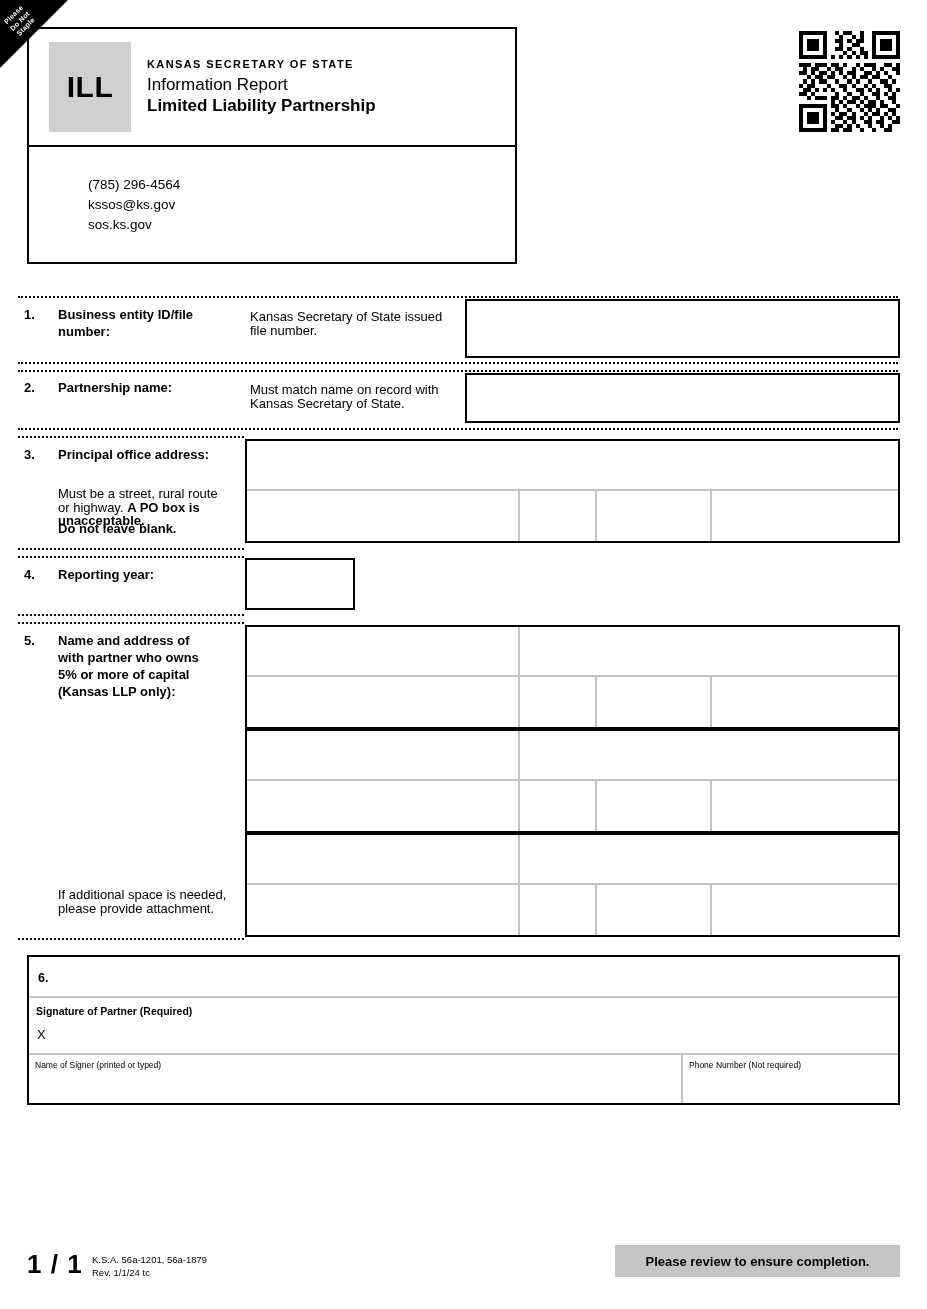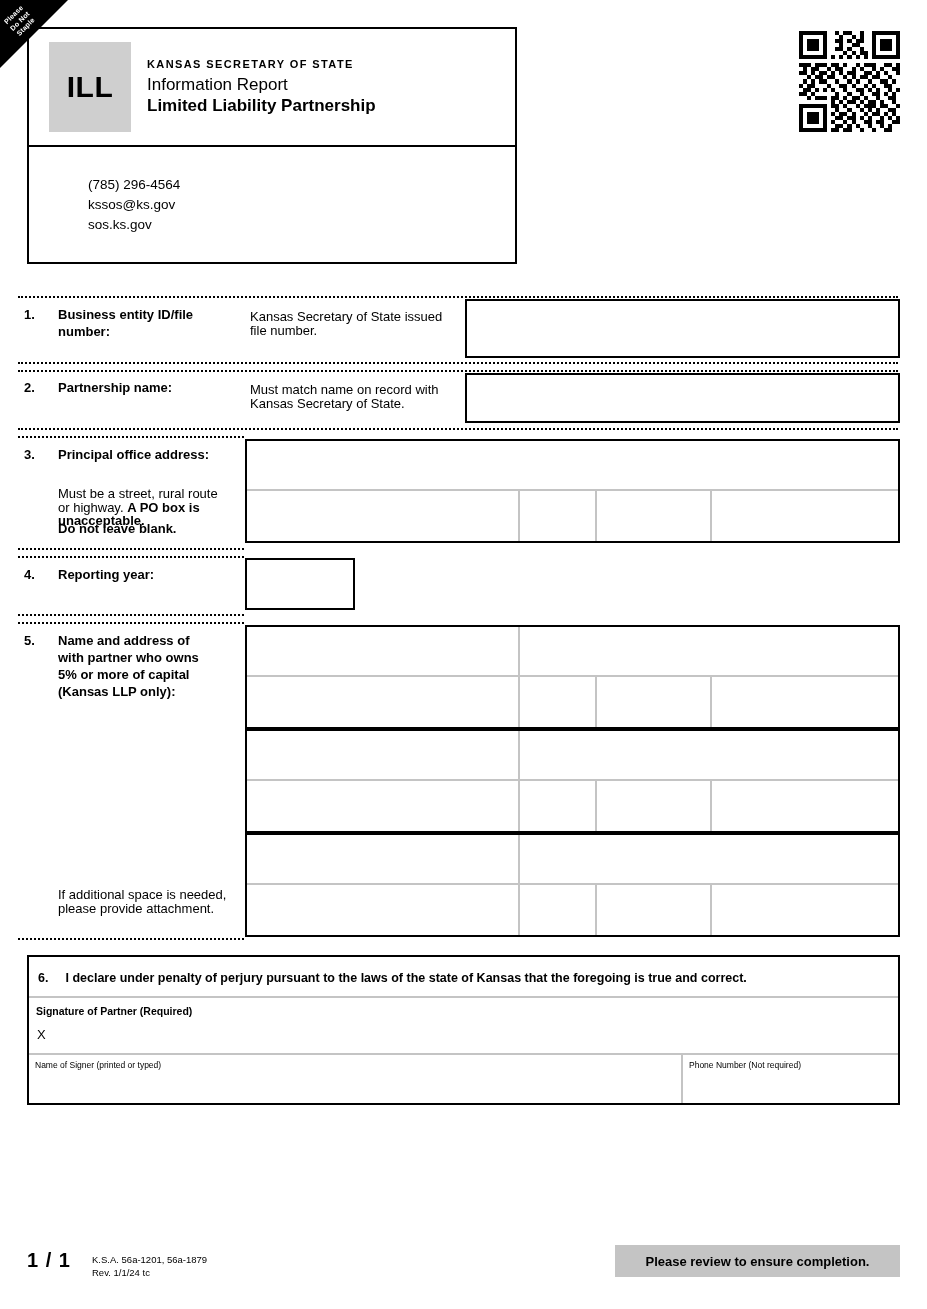--- a/index.html
+++ b/index.html
@@ -219,21 +219,21 @@
   #phone-label {
     position: absolute;
     left: 660px; top: 103px;
     font-size: 8.5px;
   }
 
   
   #footer-page {
     position: absolute;
     left: 27px; top: 1249px;
-    font-size: 20px;
+    font-size: 26px;
     font-weight: bold;
     letter-spacing: 1px;
   }
   #footer-stat {
     position: absolute;
     left: 92px; top: 1254px;
     font-size: 9.5px;
     line-height: 12.5px;
   }
   #footer-notice {
@@ -590,21 +590,20 @@
   <div class="cell" style="left:467px; top:50px; width:184px; height:50px;"></div>
   <div class="vline" style="left:271px; top:48px; height:52px;"></div>
   <div class="vline" style="left:348px; top:48px; height:52px;"></div>
   <div class="vline" style="left:463px; top:48px; height:52px;"></div>
 </div>
 <div class="dotted-rule short" style="top:938px;"></div>
 
 <div id="decl-box">
   <div id="decl-text-row">
     <span id="decl-num">6.</span>
-    <span id="decl-text">I declare under penalty of perjury pursuant to the laws of the state of Kansas that the foregoing is true and correct.</span>
   </div>
   <div class="hline" style="left:0; top:39px; width:869px;"></div>
   <div id="sig-label">Signature of Partner (Required)</div>
   <div id="sig-x">X</div>
   <div class="cell" style="left:0; top:41px; width:869px; height:55px; background:transparent;"></div>
   <div class="hline" style="left:0; top:96px; width:869px;"></div>
   <div id="name-signer-label">Name of Signer (printed or typed)</div>
   <div id="phone-label">Phone Number (Not required)</div>
   <div class="cell" style="left:0; top:98px; width:652px; height:48px; background:transparent;"></div>
   <div class="cell" style="left:656px; top:98px; width:213px; height:48px; background:transparent;"></div>

